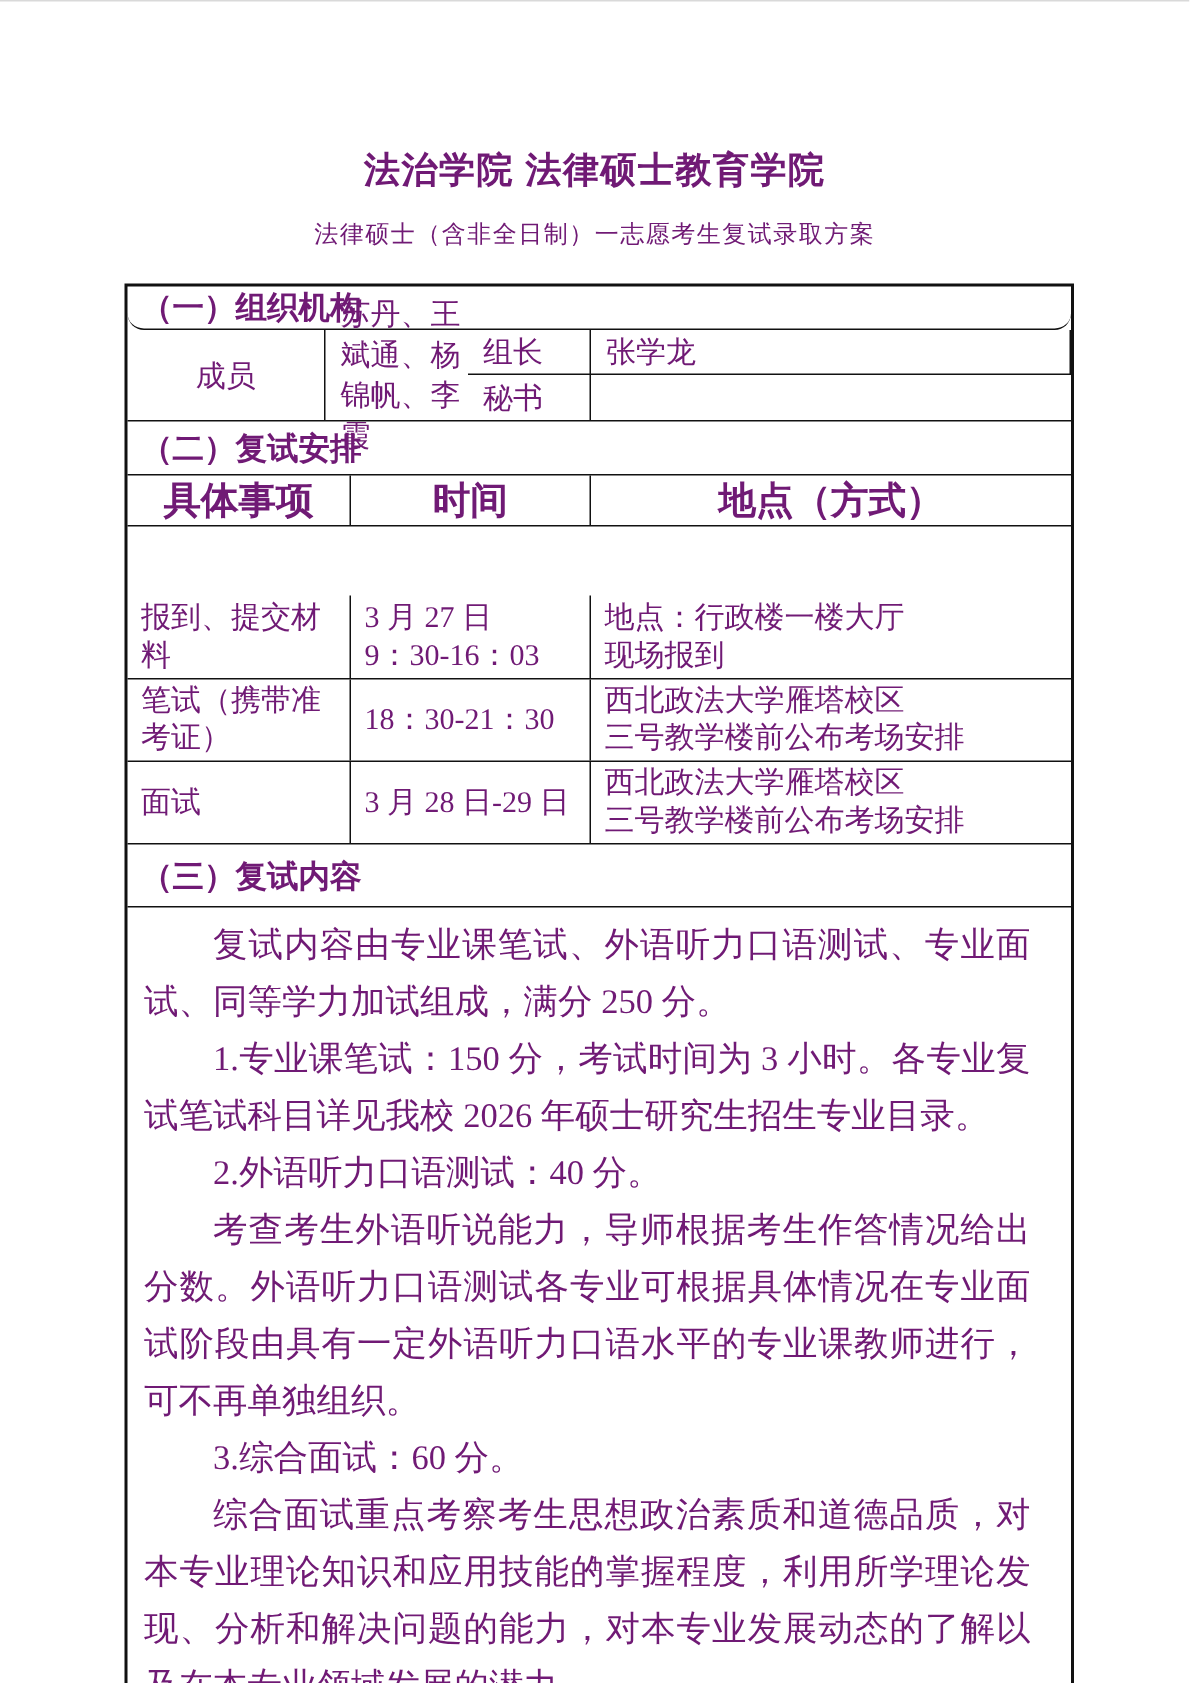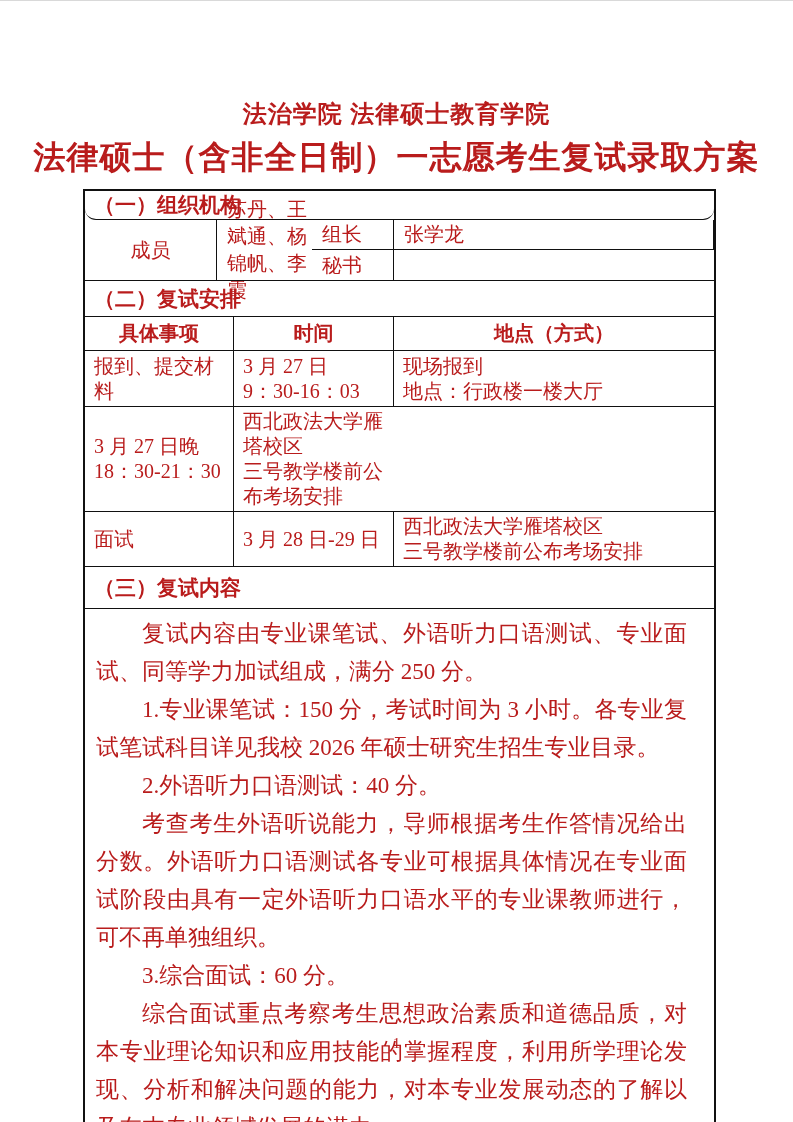--- a/index.html
+++ b/index.html
@@ -2,38 +2,38 @@
 <html><head>
 <meta charset="utf-8">
 <style>
   * { box-sizing: border-box; }
   html, body { margin: 0; padding: 0; background: #ffffff; }
   .page {
     position: relative;
     width: 793px;
     height: 1122px;
     background: #ffffff;
-    color: #b91c1c;
+    color: #701a75;
     border-top: 1px solid #d9d9d9;
     overflow: hidden;
     font-family: "Liberation Serif", serif;
   }
   .titles { padding-top: 100px; text-align: center; }
   .doc-title {
     font-family: "Liberation Sans", sans-serif;
     font-weight: bold;
     font-size: 24px;
     line-height: 26px;
     margin: 0;
     letter-spacing: 1px;
   }
   .doc-subtitle {
     font-family: "Liberation Sans", sans-serif;
-    font-weight: bold;
-    font-size: 32px;
+    font-weight: normal;
+    font-size: 16px;
     line-height: 26px;
     margin: 17px 0 0 0;
     letter-spacing: 1px;
   }
   .doc-table {
     position: absolute;
     left: 83px;
     top: 188px;
     width: 633px;
     border: 2px solid #111111;
@@ -67,42 +67,42 @@
   .org-grid .bb { border-bottom: 1px solid #111111; }
   .org-grid .span2 { grid-row: 1 / 3; }
   .org-grid .center { justify-content: center; padding-left: 0; }
   .sched-header {
     display: grid;
     grid-template-columns: 149px 160px 1fr;
     height: 34px;
     border-bottom: 1px solid #111111;
     font-family: Liberation Sans, sans-serif;
     font-weight: bold;
-    font-size: 20px;
+    font-size: 25px;
   }
   .sched-header .hcell {
     display: flex;
     align-items: center;
     justify-content: center;
   }
   .sched-header .hcell.rb, .sched-row .scell.rb { border-right: 1px solid #111111; }
   .sched-row {
     display: grid;
     grid-template-columns: 149px 160px 1fr;
     border-bottom: 1px solid #111111;
     font-size: 20px;
   }
   .sched-row .scell {
     display: flex;
     flex-direction: column;
     justify-content: center;
     padding: 2px 4px 2px 9px;
     line-height: 25px;
   }
-  .sched-row.r1 { min-height: 56px; }
+  .sched-row.r1 { min-height: 56px; margin-top: 46px; }
   .sched-row.r2 { min-height: 46px; }
   .sched-row.r3 { min-height: 53px; }
   .content-area {
     padding: 6px 27px 8px 11px;
     font-size: 23px;
     line-height: 38px;
   }
   .content-area p {
     margin: 0;
     text-indent: 2em;
@@ -148,28 +148,28 @@
       <div class="hcell">地点（方式）</div>
     </div>
 
     <div class="sched-row r1">
       <div class="scell rb">报到、提交材料</div>
       <div class="scell rb">
         <div>3 月 27 日</div>
         <div>9：30-16：03</div>
       </div>
       <div class="scell">
+        <div>地点：行政楼一楼大厅</div>
         <div>现场报到</div>
-        <div>地点：行政楼一楼大厅</div>
       </div>
     </div>
 
     <div class="sched-row r2">
+      <div class="scell rb">笔试（携带准考证）</div>
       <div class="scell rb">
-        <div>3 月 27 日晚</div>
         <div>18：30-21：30</div>
       </div>
       <div class="scell">
         <div>西北政法大学雁塔校区</div>
         <div>三号教学楼前公布考场安排</div>
       </div>
     </div>
 
     <div class="sched-row r3">
       <div class="scell rb">面试</div>

